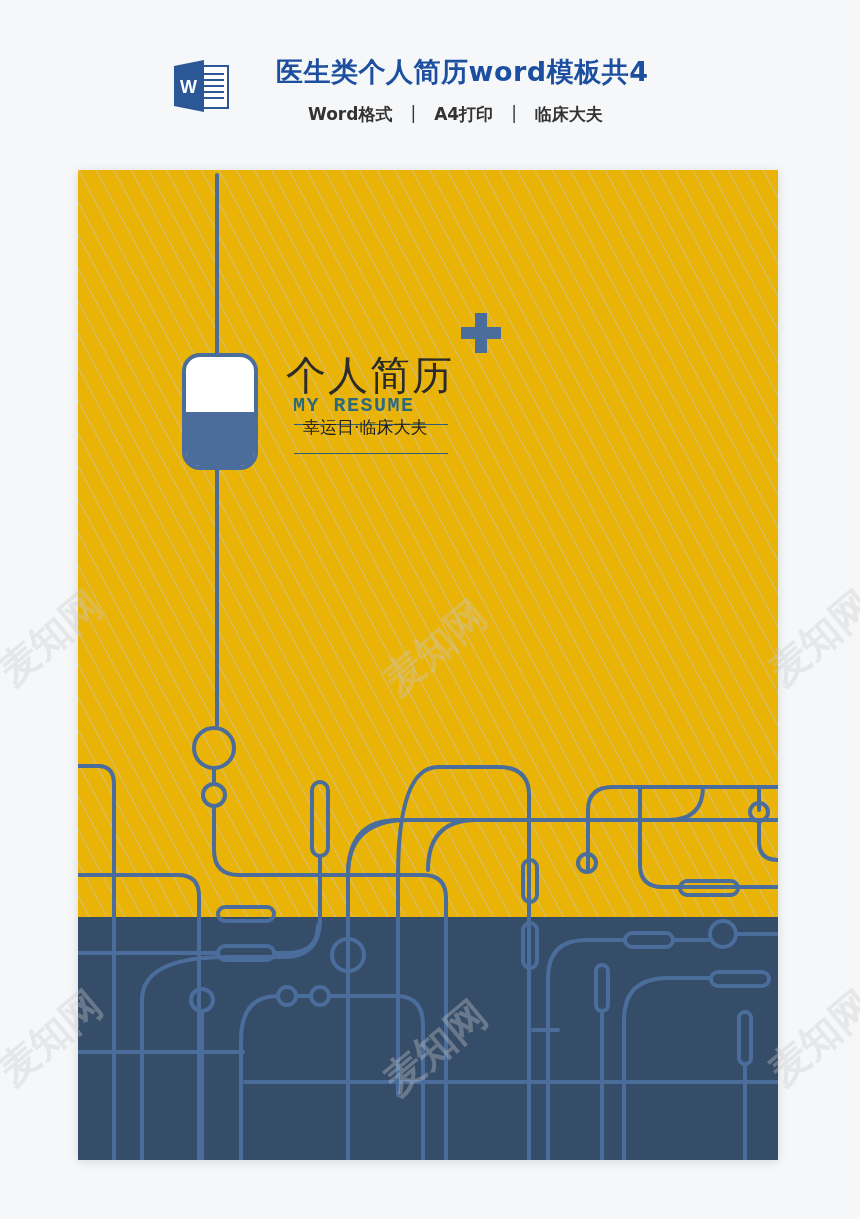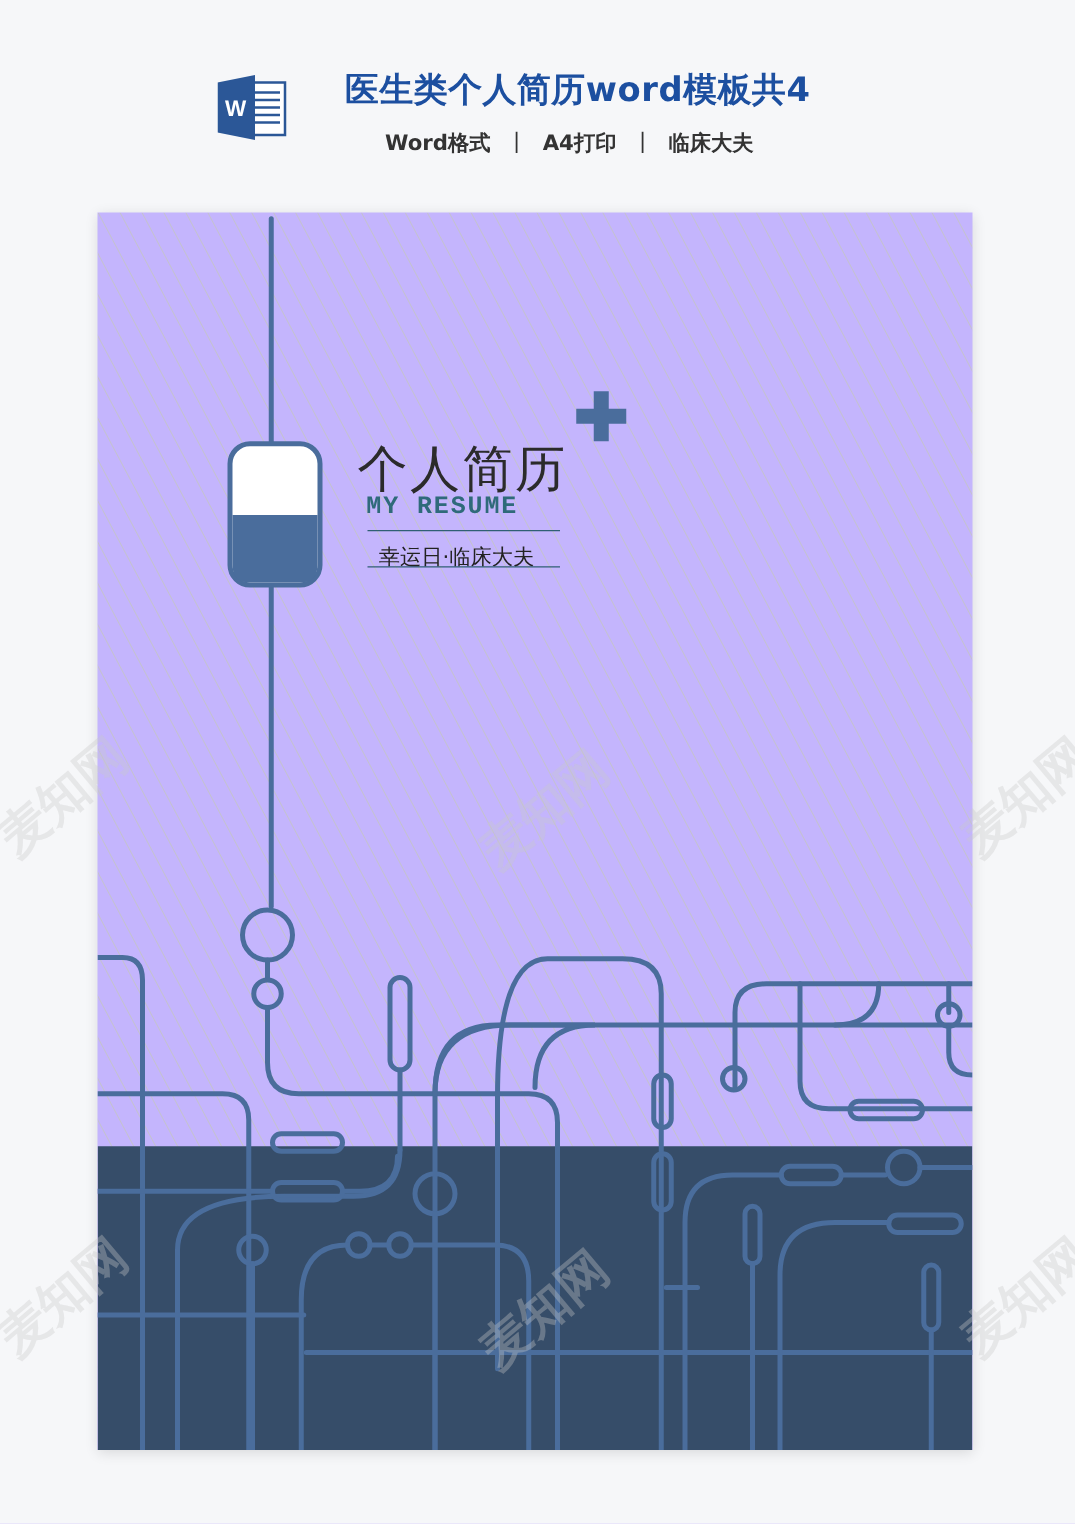--- a/index.html
+++ b/index.html
@@ -12,38 +12,38 @@
   .title {
     position:absolute; left:276px; top:54px; font-size:27px; font-weight:bold;
     color:#1c4fa0; letter-spacing:0.5px; white-space:nowrap;
   }
   .subtitle {
     position:absolute; left:276px; top:103px; font-size:17px; font-weight:bold; color:#333;
     white-space:nowrap; display:flex; gap:0;margin-left:32px;
   }
   .subtitle .sep { margin:0 18px; font-weight:normal; color:#333; }
   .page {
-    position:absolute; left:78px; top:170px; width:700px; height:990px; background:#c4b5fd;
+    position:absolute; left:78px; top:170px; width:700px; height:990px; background:#eab308;
     box-shadow:0 2px 10px rgba(0,0,0,0.12); overflow:hidden;
   }
   .page svg { position:absolute; left:0; top:0; }
   .zh-title {
     position:absolute; left:208px; top:178px; font-size:40px; color:#2b2b2b;
     font-weight:normal; letter-spacing:2px; white-space:nowrap;
     font-family:"DejaVu Sans","Liberation Sans",sans-serif;
   }
   .en-title {
     position:absolute; left:215px; top:224px; font-size:20px; font-weight:bold;
     color:#2f6a7a; letter-spacing:1.5px; white-space:nowrap;
     font-family:Liberation Mono, monospace;
   }
   .rule1 { position:absolute; left:216px; top:254px; width:154px; height:1px; background:#2f5f74; }
   .rule2 { position:absolute; left:216px; top:283px; width:154px; height:1px; background:#2f5f74; }
   .sub-name {
-    position:absolute; left:225px; top:264px; font-size:17px; color:#222; white-space:nowrap;
+    position:absolute; left:225px; top:246px; font-size:17px; color:#222; white-space:nowrap;
   }
   .wm {
     position:absolute; font-size:40px; color:rgba(200,200,200,0.35); transform:rotate(-40deg);
     white-space:nowrap; pointer-events:none; font-weight:bold;
   }
 </style>
 </head>
 <body>
 
 <div class="header">

